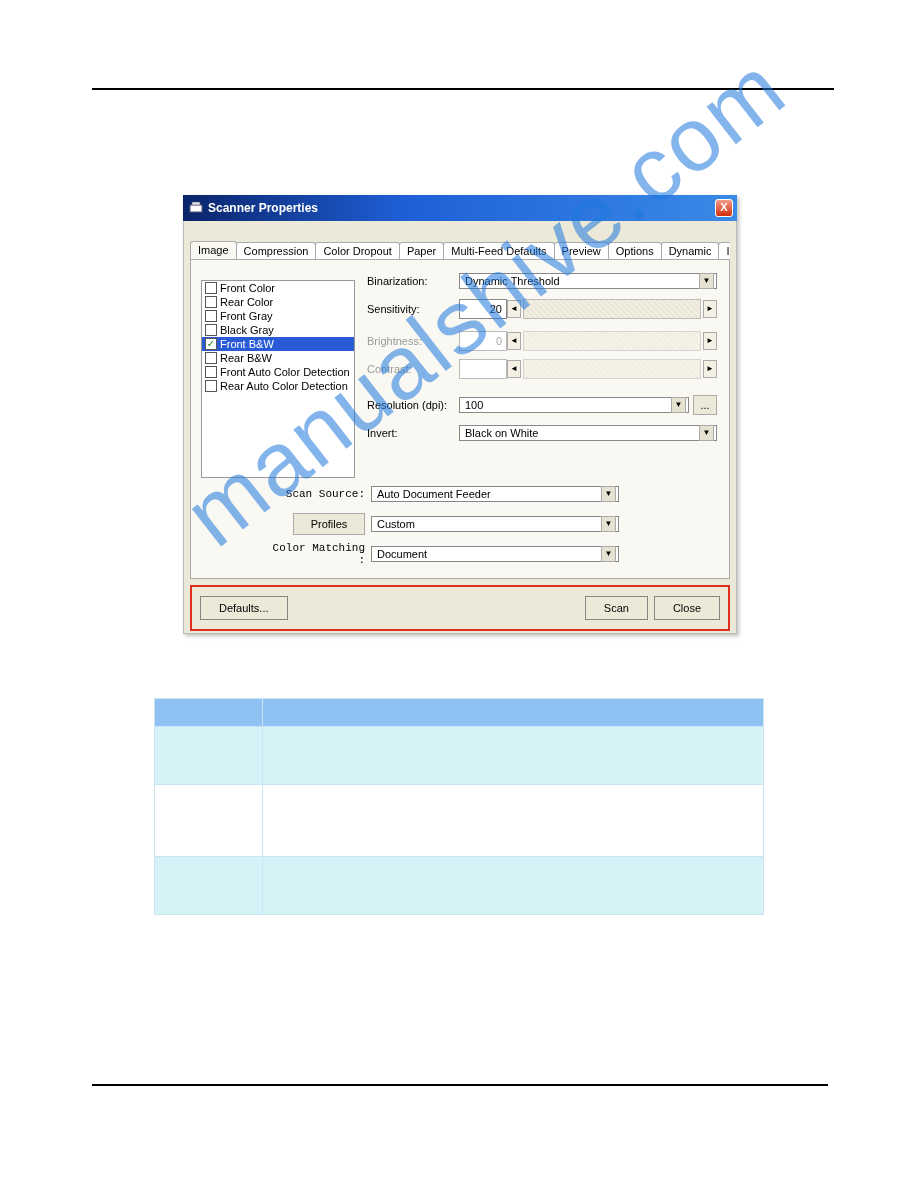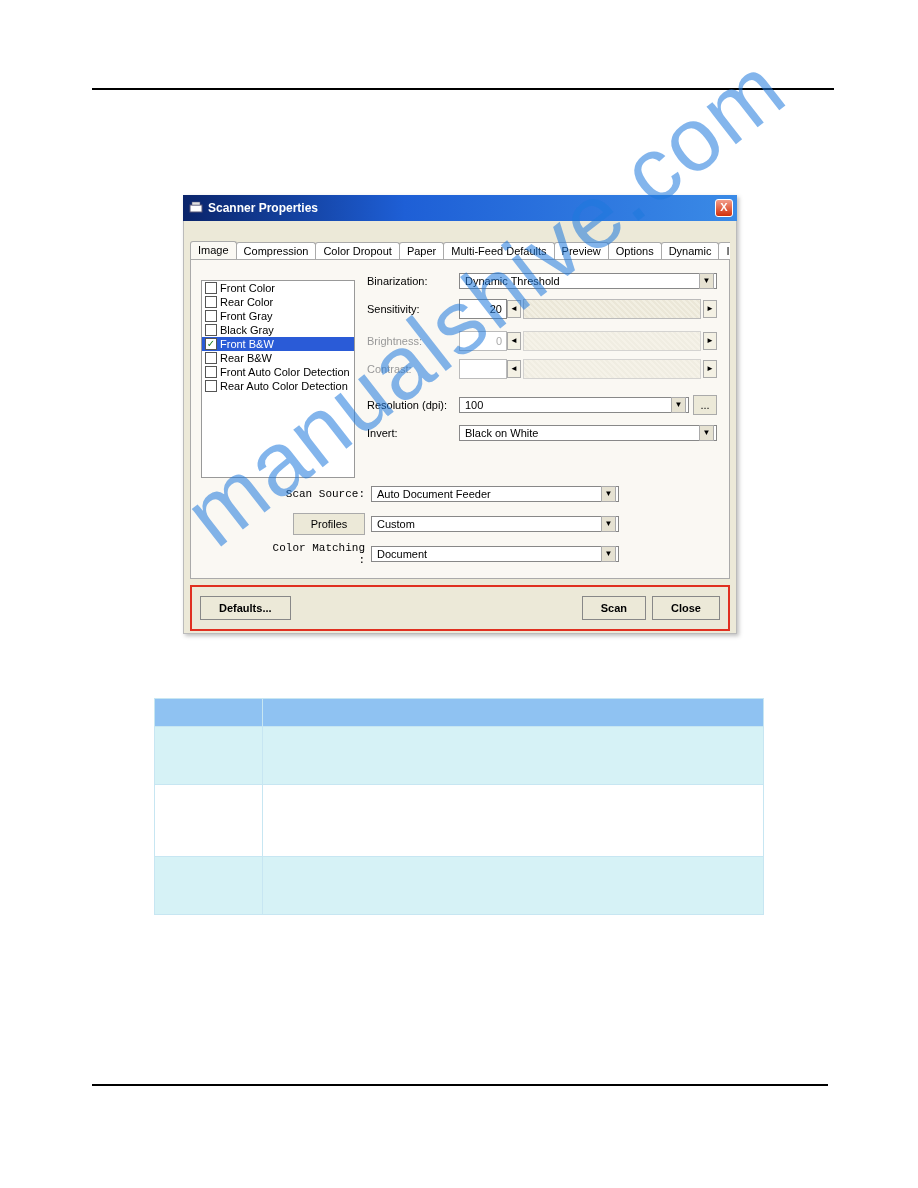--- a/index.html
+++ b/index.html
@@ -274,21 +274,20 @@
   .brow .combo { width: 248px; flex: 0 0 auto; }
   
   .footer-row {
     margin-top: 6px;
     border: 2px solid #e03020;
     padding: 6px 8px;
     display: flex;
     align-items: center;
     justify-content: space-between;
     height: 46px;
-    font-weight: bold;
   }
   .winbtn {
     height: 24px;
     border: 1px solid #888;
     background: #ece9d8;
     font-size: 11px;
     padding: 0 18px;
     text-align: center;
     line-height: 22px;
     cursor: pointer;

